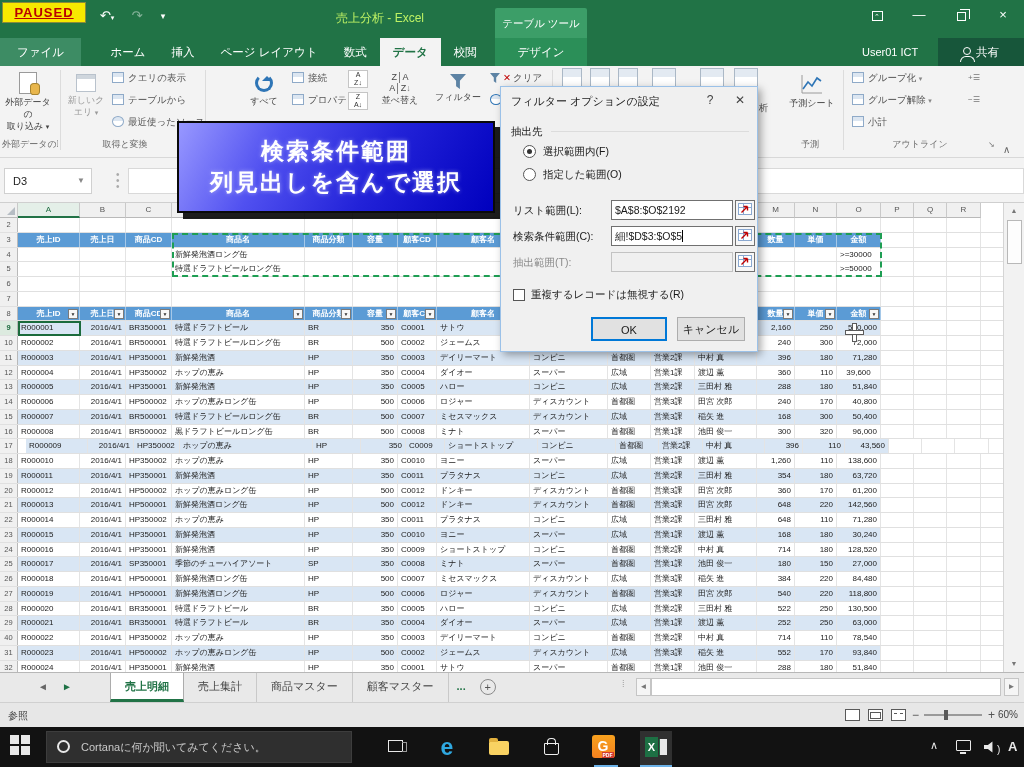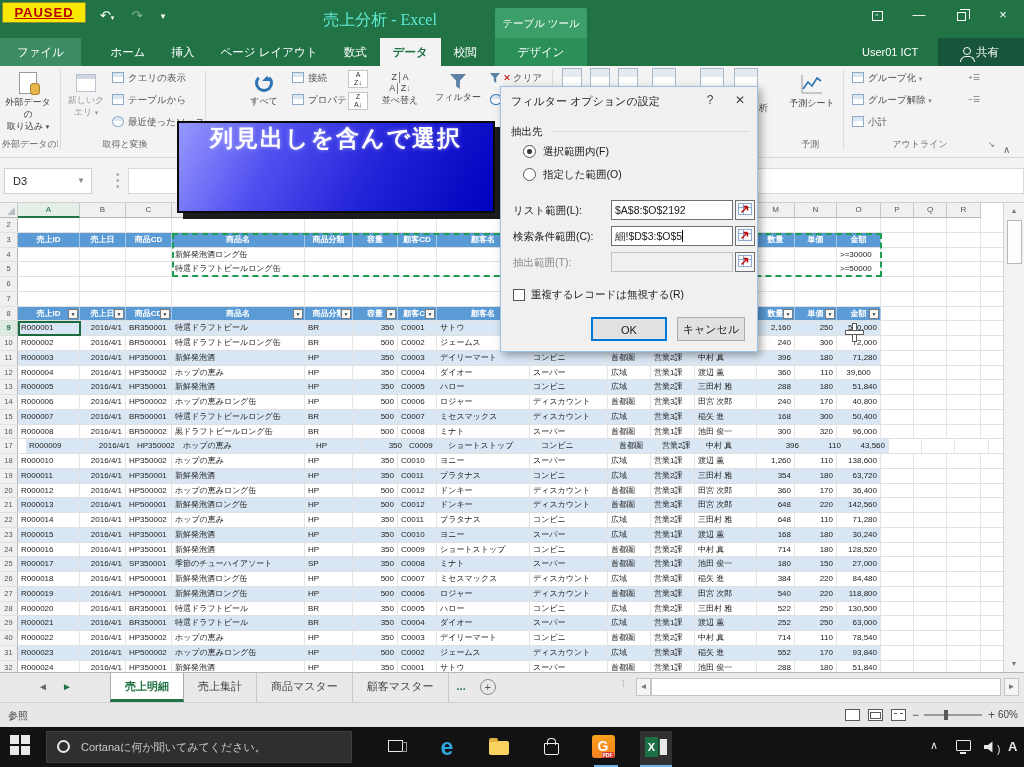--- a/index.html
+++ b/index.html
@@ -7,21 +7,21 @@
   body { font-family:"Liberation Sans","DejaVu Sans",sans-serif; position:relative; background:#fff; }
   .abs { position:absolute; }
 
   
   #titlebar { left:0; top:0; width:1024px; height:38px; background:#217346; color:#fff; }
   #paused { left:2px; top:2px; width:84px; height:21px; background:#F7E900; color:#B80000;
             border:1px solid #8a8a3a; font-size:13px; font-weight:bold; text-align:center;
             line-height:19px; letter-spacing:1px; text-decoration:underline; z-index:60; }
   .qat-ic { top:6px; width:22px; height:20px; color:#fff; font-size:13px; text-align:center; line-height:20px; }
   .qat-dim { color:rgba(255,255,255,.45); }
-  #win-title { left:250px; top:10px; width:260px; text-align:center; font-size:16px; color:#5eead4;font-family:Liberation Serif, serif; }
+  #win-title { left:250px; top:10px; width:260px; text-align:center; font-size:12px; color:#bef264; }
   #ctx-group { left:495px; top:8px; width:92px; height:30px; background:#3C9E68; border-radius:2px 2px 0 0;
                text-align:center; line-height:30px; font-size:10.5px; color:#fff; }
   .winbtn { top:0; width:42px; height:30px; color:#fff; text-align:center; line-height:30px; font-size:13px; }
   #btn-restore span { display:inline-block; width:9px; height:9px; border:1px solid #fff; position:relative; top:2px; }
   #btn-restore span:before { content:""; position:absolute; left:2px; top:-4px; width:9px; height:9px; border:1px solid #fff; border-bottom:none; border-left:none; }
   #btn-ribbonopts span { display:inline-block; width:11px; height:10px; border:1px solid #fff; font-size:7px; line-height:9px; }
 
   
   #tabrow { left:0; top:38px; width:1024px; height:28px; background:#217346; }
   #ctx-tab-bg { left:495px; top:0; width:92px; height:28px; background:#2B8F58; }
@@ -692,21 +692,21 @@
         <div class="cell" style="width: 48px;"><span>HP</span></div>
         <div class="cell num" style="width: 45px;"><span>500</span></div>
         <div class="cell" style="width: 39px;"><span>C0012</span></div>
         <div class="cell" style="width: 93px;"><span>ドンキー</span></div>
         <div class="cell" style="width: 78px;"><span>ディスカウント</span></div>
         <div class="cell" style="width: 43px;"><span>首都圏</span></div>
         <div class="cell" style="width: 44px;"><span>営業3課</span></div>
         <div class="cell" style="width: 62px;"><span>田宮 次郎</span></div>
         <div class="cell num" style="width: 38px;"><span>360</span></div>
         <div class="cell num" style="width: 42px;"><span>170</span></div>
-        <div class="cell num" style="width: 44px;"><span>36,400</span></div>
+        <div class="cell num" style="width: 44px;"><span>61,200</span></div>
         <div class="cell" style="width: 33px;"></div>
         <div class="cell" style="width: 33px;"></div>
         <div class="cell" style="width: 34px;"></div>
       </div>
       <div class="grow" style="top: 295.25px;">
         <div class="gut">21</div>
         <div class="cell band" style="width: 62px;"><span>R000013</span></div>
         <div class="cell num band" style="width: 46px;"><span>2016/4/1</span></div>
         <div class="cell band" style="width: 46px;"><span>HP500001</span></div>
         <div class="cell band" style="width: 133px;"><span>新鮮発泡酒ロング缶</span></div>
@@ -964,20 +964,21 @@
       <div class="h"></div>
     </div>
 </div>
 <div id="vscroll" class="abs">
   <div class="abs varrow" style="top:1px;">▲</div>
   <div class="abs" id="vthumb"></div>
   <div class="abs varrow" style="bottom:1px;">▼</div>
 </div>
 
 <div id="overlay-box" class="abs">
+  <div class="l1">検索条件範囲</div>
   <div class="l2">列見出しを含んで選択</div>
 </div>
 
 <div id="dialog" class="abs">
   <div class="abs" id="dlg-title">フィルター オプションの設定</div>
   <div class="abs dlg-sys" style="right:34px;">?</div>
   <div class="abs dlg-sys" style="right:4px;">✕</div>
   <div class="abs" id="dlg-grouplbl">抽出先</div>
   <div class="abs" id="dlg-groupline"></div>
   <div class="abs radio on" style="top:58px;"></div>

